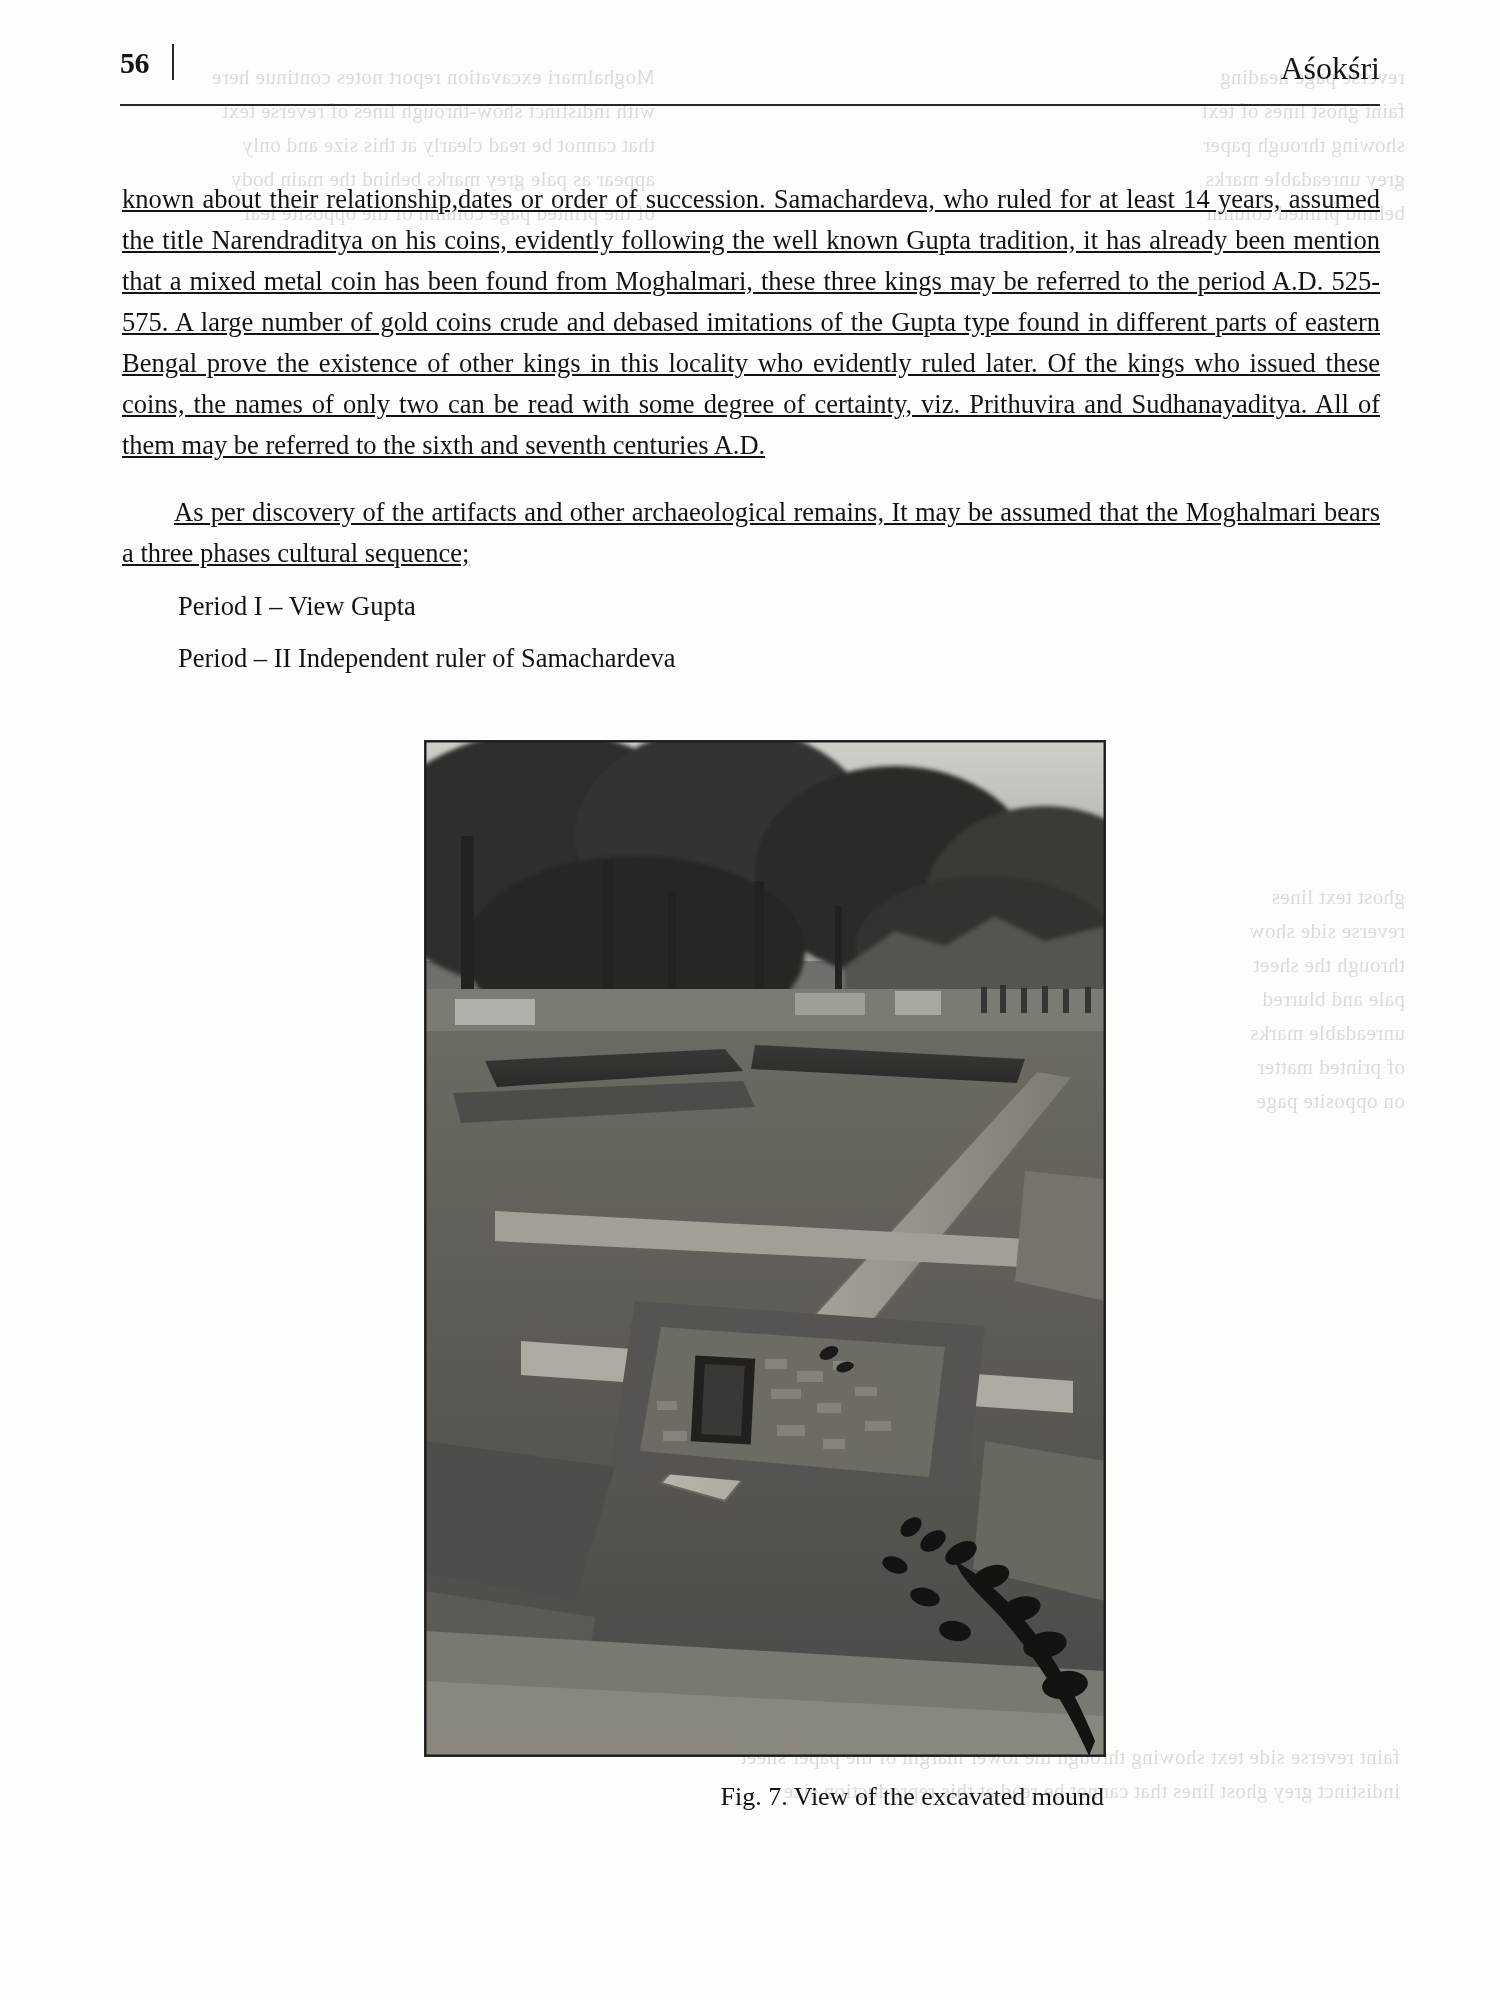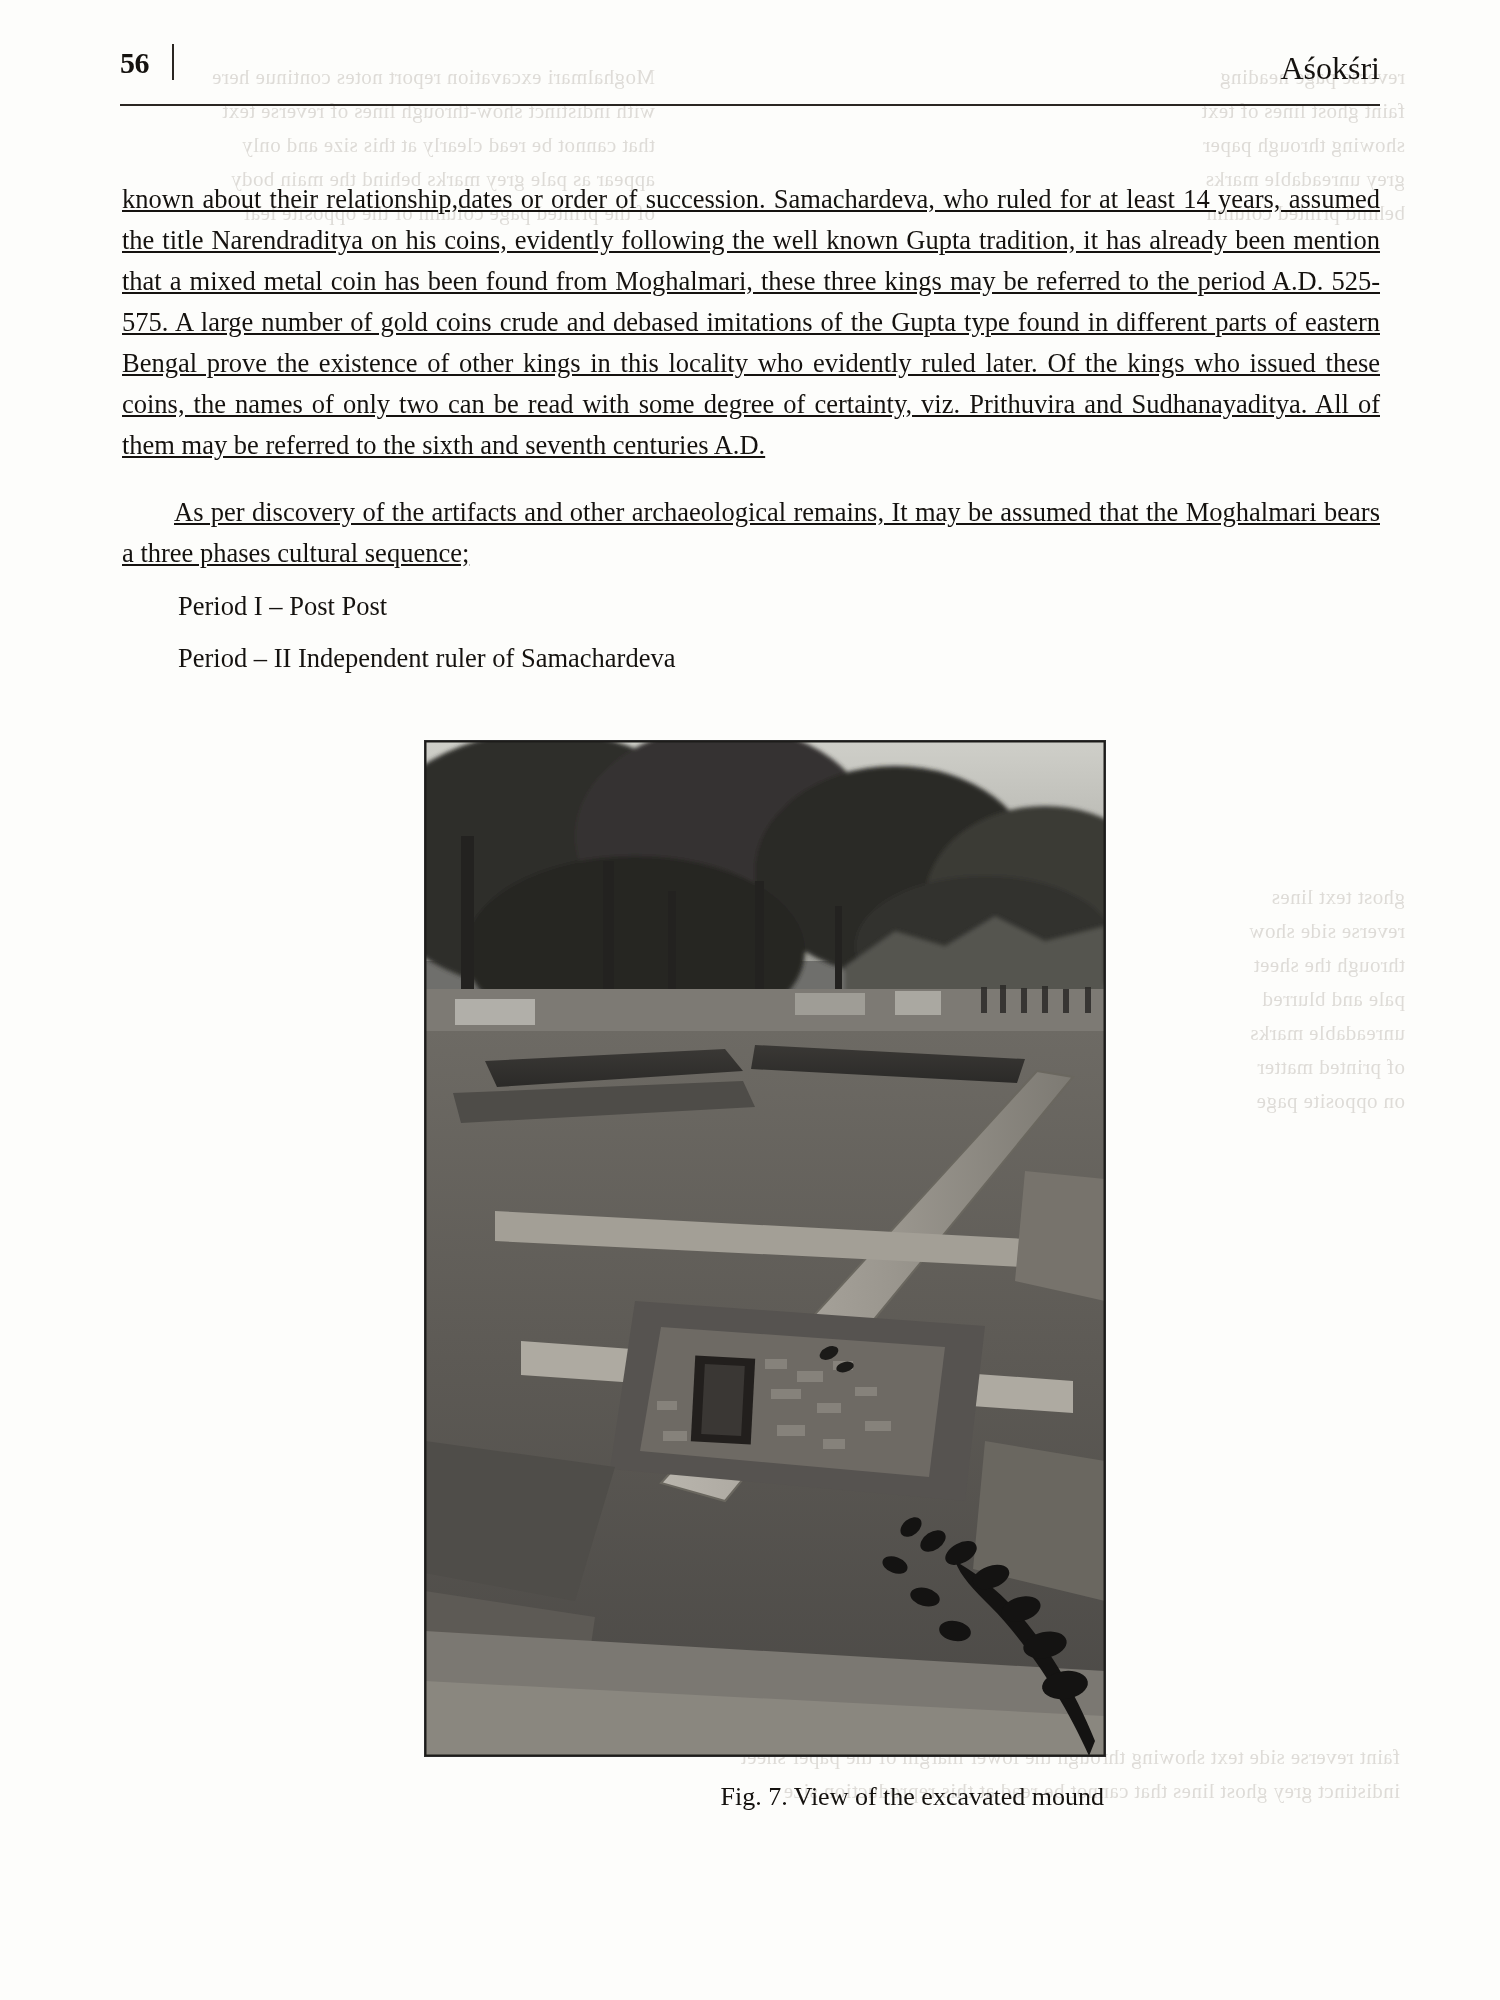--- a/index.html
+++ b/index.html
@@ -169,21 +169,21 @@
     <span class="header-title">Aśokśri</span>
   </div>
   <div class="header-line"></div>
 
   <div class="body-text">
     <p class="para">known about their relationship,dates or order of succession. Samachardeva, who ruled for at least 14 years, assumed the title Narendraditya on his coins, evidently following the well known Gupta tradition, it has already been mention that a mixed metal coin has been found from Moghalmari, these three kings may be referred to the period A.D. 525-575. A large number of gold coins crude and debased imitations of the Gupta type found in different parts of eastern Bengal prove the existence of other kings in this locality who evidently ruled later. Of the kings who issued these coins, the names of only two can be read with some degree of certainty, viz. Prithuvira and Sudhanayaditya. All of them may be referred to the sixth and seventh centuries A.D.</p>
     <p class="para indent">As per discovery of the artifacts and other archaeological remains, It may be assumed that the Moghalmari bears a three phases cultural sequence;</p>
   </div>
 
   <div class="period-list">
-    <div class="period-item">Period I – Post Post</div>
+    <div class="period-item">Period I – View Gupta</div>
     <div class="period-item">Period – II Independent ruler of Samachardeva</div>
   </div>
 
   <div class="figure">
     <div class="figure-img">
       <svg viewBox="0 0 680 1015" preserveAspectRatio="none" role="img">
         <defs>
           <linearGradient id="skyG" x1="0" y1="0" x2="0" y2="1">
             <stop offset="0%" stop-color="#cfcfc9"></stop>
             <stop offset="100%" stop-color="#9d9d97"></stop>

